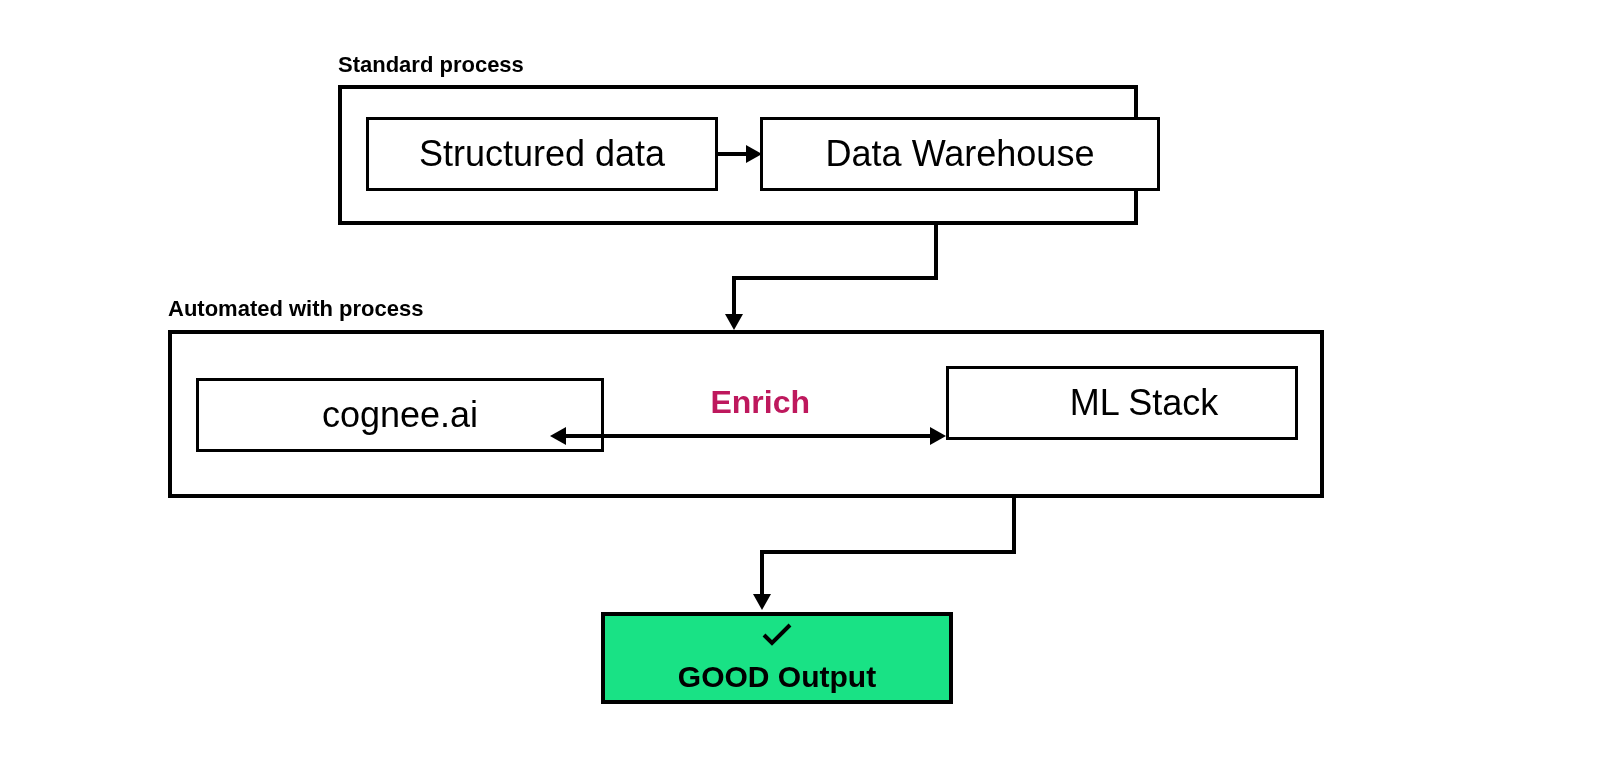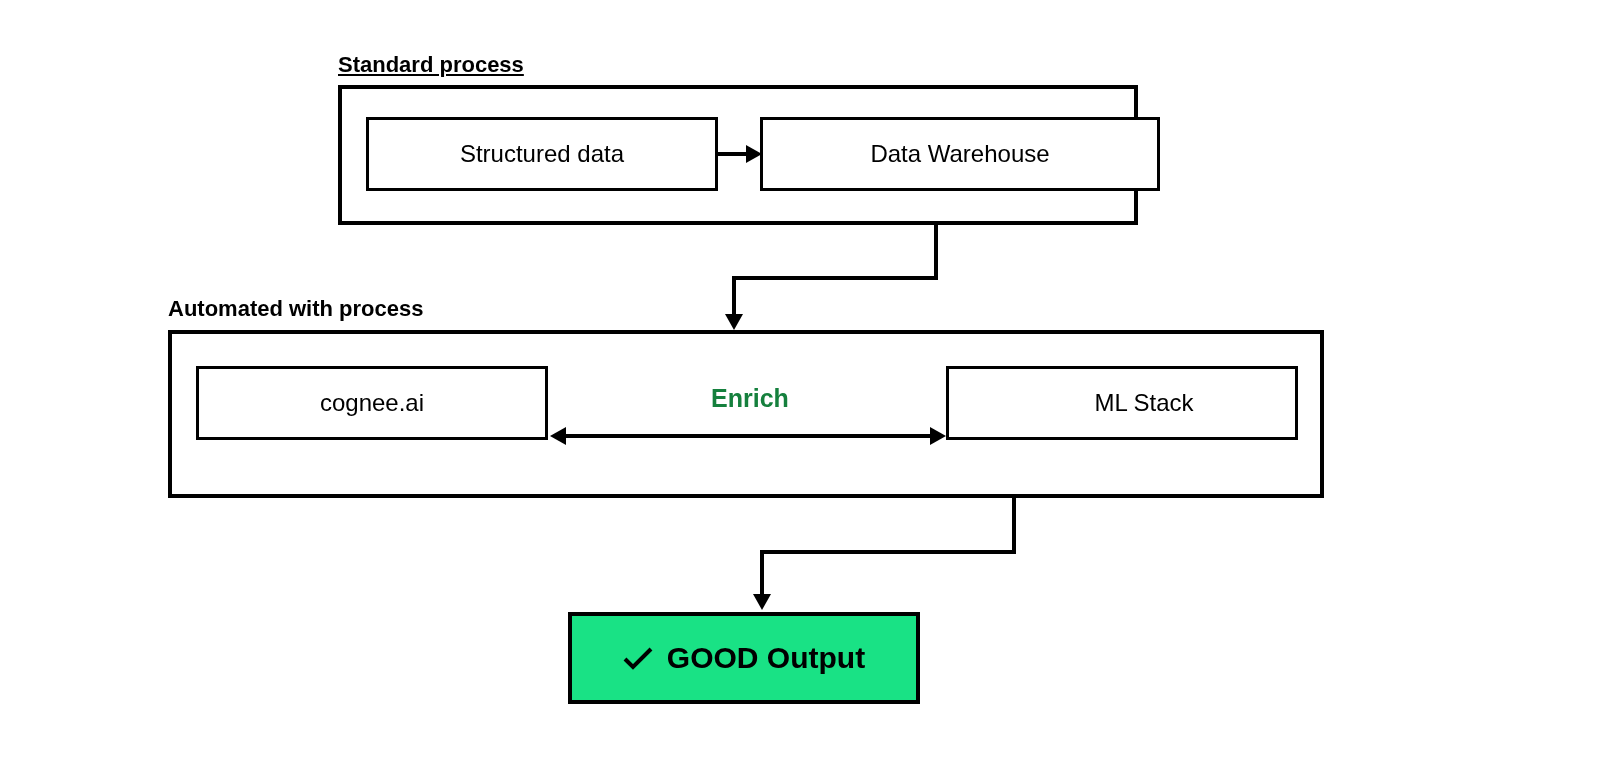--- a/index.html
+++ b/index.html
@@ -21,30 +21,30 @@
       border: 4px solid #000;
       background: #fff;
     }
     .inner-box {
       position: absolute;
       border: 3px solid #000;
       background: #fff;
       display: flex;
       align-items: center;
       justify-content: center;
-      font-size: 24px;
+      font-size: 36px;
       font-weight: 400;
       color: #000;
     }
     .enrich-label {
       position: absolute;
-      font-size: 25px;
+      font-size: 32px;
       font-weight: 700;
-      color: #15803d;
-      text-align: center;
+      color: #be185d;
+      text-align: right;
     }
     .output-box {
       position: absolute;
       border: 4px solid #000;
       background: #19e285;
       display: flex;
       align-items: center;
       justify-content: center;
       gap: 14px;
       font-size: 30px;
@@ -56,21 +56,21 @@
       height: 24px;
     }
     svg.arrow {
       position: absolute;
       overflow: visible;
     }
   </style>
 </head>
 <body>
 
-<div class="section-label" style="left:338px; top:52px;text-decoration:underline;">Standard process</div>
+<div class="section-label" style="left:338px; top:52px;">Standard process</div>
 
 <div class="outer-box" style="left:338px; top:85px; width:800px; height:140px;"></div>
 
 <div class="inner-box" style="left:366px; top:117px; width:352px; height:74px;">Structured data</div>
 
 <svg class="arrow" style="left:718px; top:154px; width:40px; height:1px;">
   <line x1="0" y1="0" x2="30" y2="0" stroke="#000" stroke-width="4"></line>
   <polygon points="28,-9 44,0 28,9" fill="#000"></polygon>
 </svg>
 
@@ -78,35 +78,35 @@
 
 <svg class="arrow" style="left:0; top:0; width:1600px; height:760px; pointer-events:none;">
   <path d="M 936 225 L 936 278 L 734 278 L 734 316" fill="none" stroke="#000" stroke-width="4"></path>
   <polygon points="725,314 734,330 743,314" fill="#000"></polygon>
 </svg>
 
 <div class="section-label" style="left:168px; top:296px;">Automated with process</div>
 
 <div class="outer-box" style="left:168px; top:330px; width:1156px; height:168px;"></div>
 
-<div class="inner-box" style="left:196px; top:366px; width:352px; height:74px;">cognee.ai</div>
+<div class="inner-box" style="left:196px; top:378px; width:408px; height:74px;">cognee.ai</div>
 
 <div class="enrich-label" style="left:690px; top:384px; width:120px;">Enrich</div>
 
 <svg class="arrow" style="left:548px; top:436px; width:400px; height:1px;">
   <line x1="16" y1="0" x2="384" y2="0" stroke="#000" stroke-width="4"></line>
   <polygon points="18,-9 2,0 18,9" fill="#000"></polygon>
   <polygon points="382,-9 398,0 382,9" fill="#000"></polygon>
 </svg>
 
 <div class="inner-box" style="left:946px; top:366px; width:352px; height:74px;padding-left:44px;">ML Stack</div>
 
 <svg class="arrow" style="left:0; top:0; width:1600px; height:760px; pointer-events:none;">
   <path d="M 1014 498 L 1014 552 L 762 552 L 762 596" fill="none" stroke="#000" stroke-width="4"></path>
   <polygon points="753,594 762,610 771,594" fill="#000"></polygon>
 </svg>
 
-<div class="output-box" style="left:568px; top:612px; width:352px; height:92px;">
+<div class="output-box" style="left:601px; top:612px; width:352px; height:92px;flex-direction:column;">
   <svg class="check-icon" viewBox="0 0 30 24">
     <path d="M 2 13 L 10 21 L 28 3" fill="none" stroke="#000" stroke-width="4" stroke-linecap="butt" stroke-linejoin="miter"></path>
   </svg>
   <span>GOOD Output</span>
 </div>
 
 </body></html>

